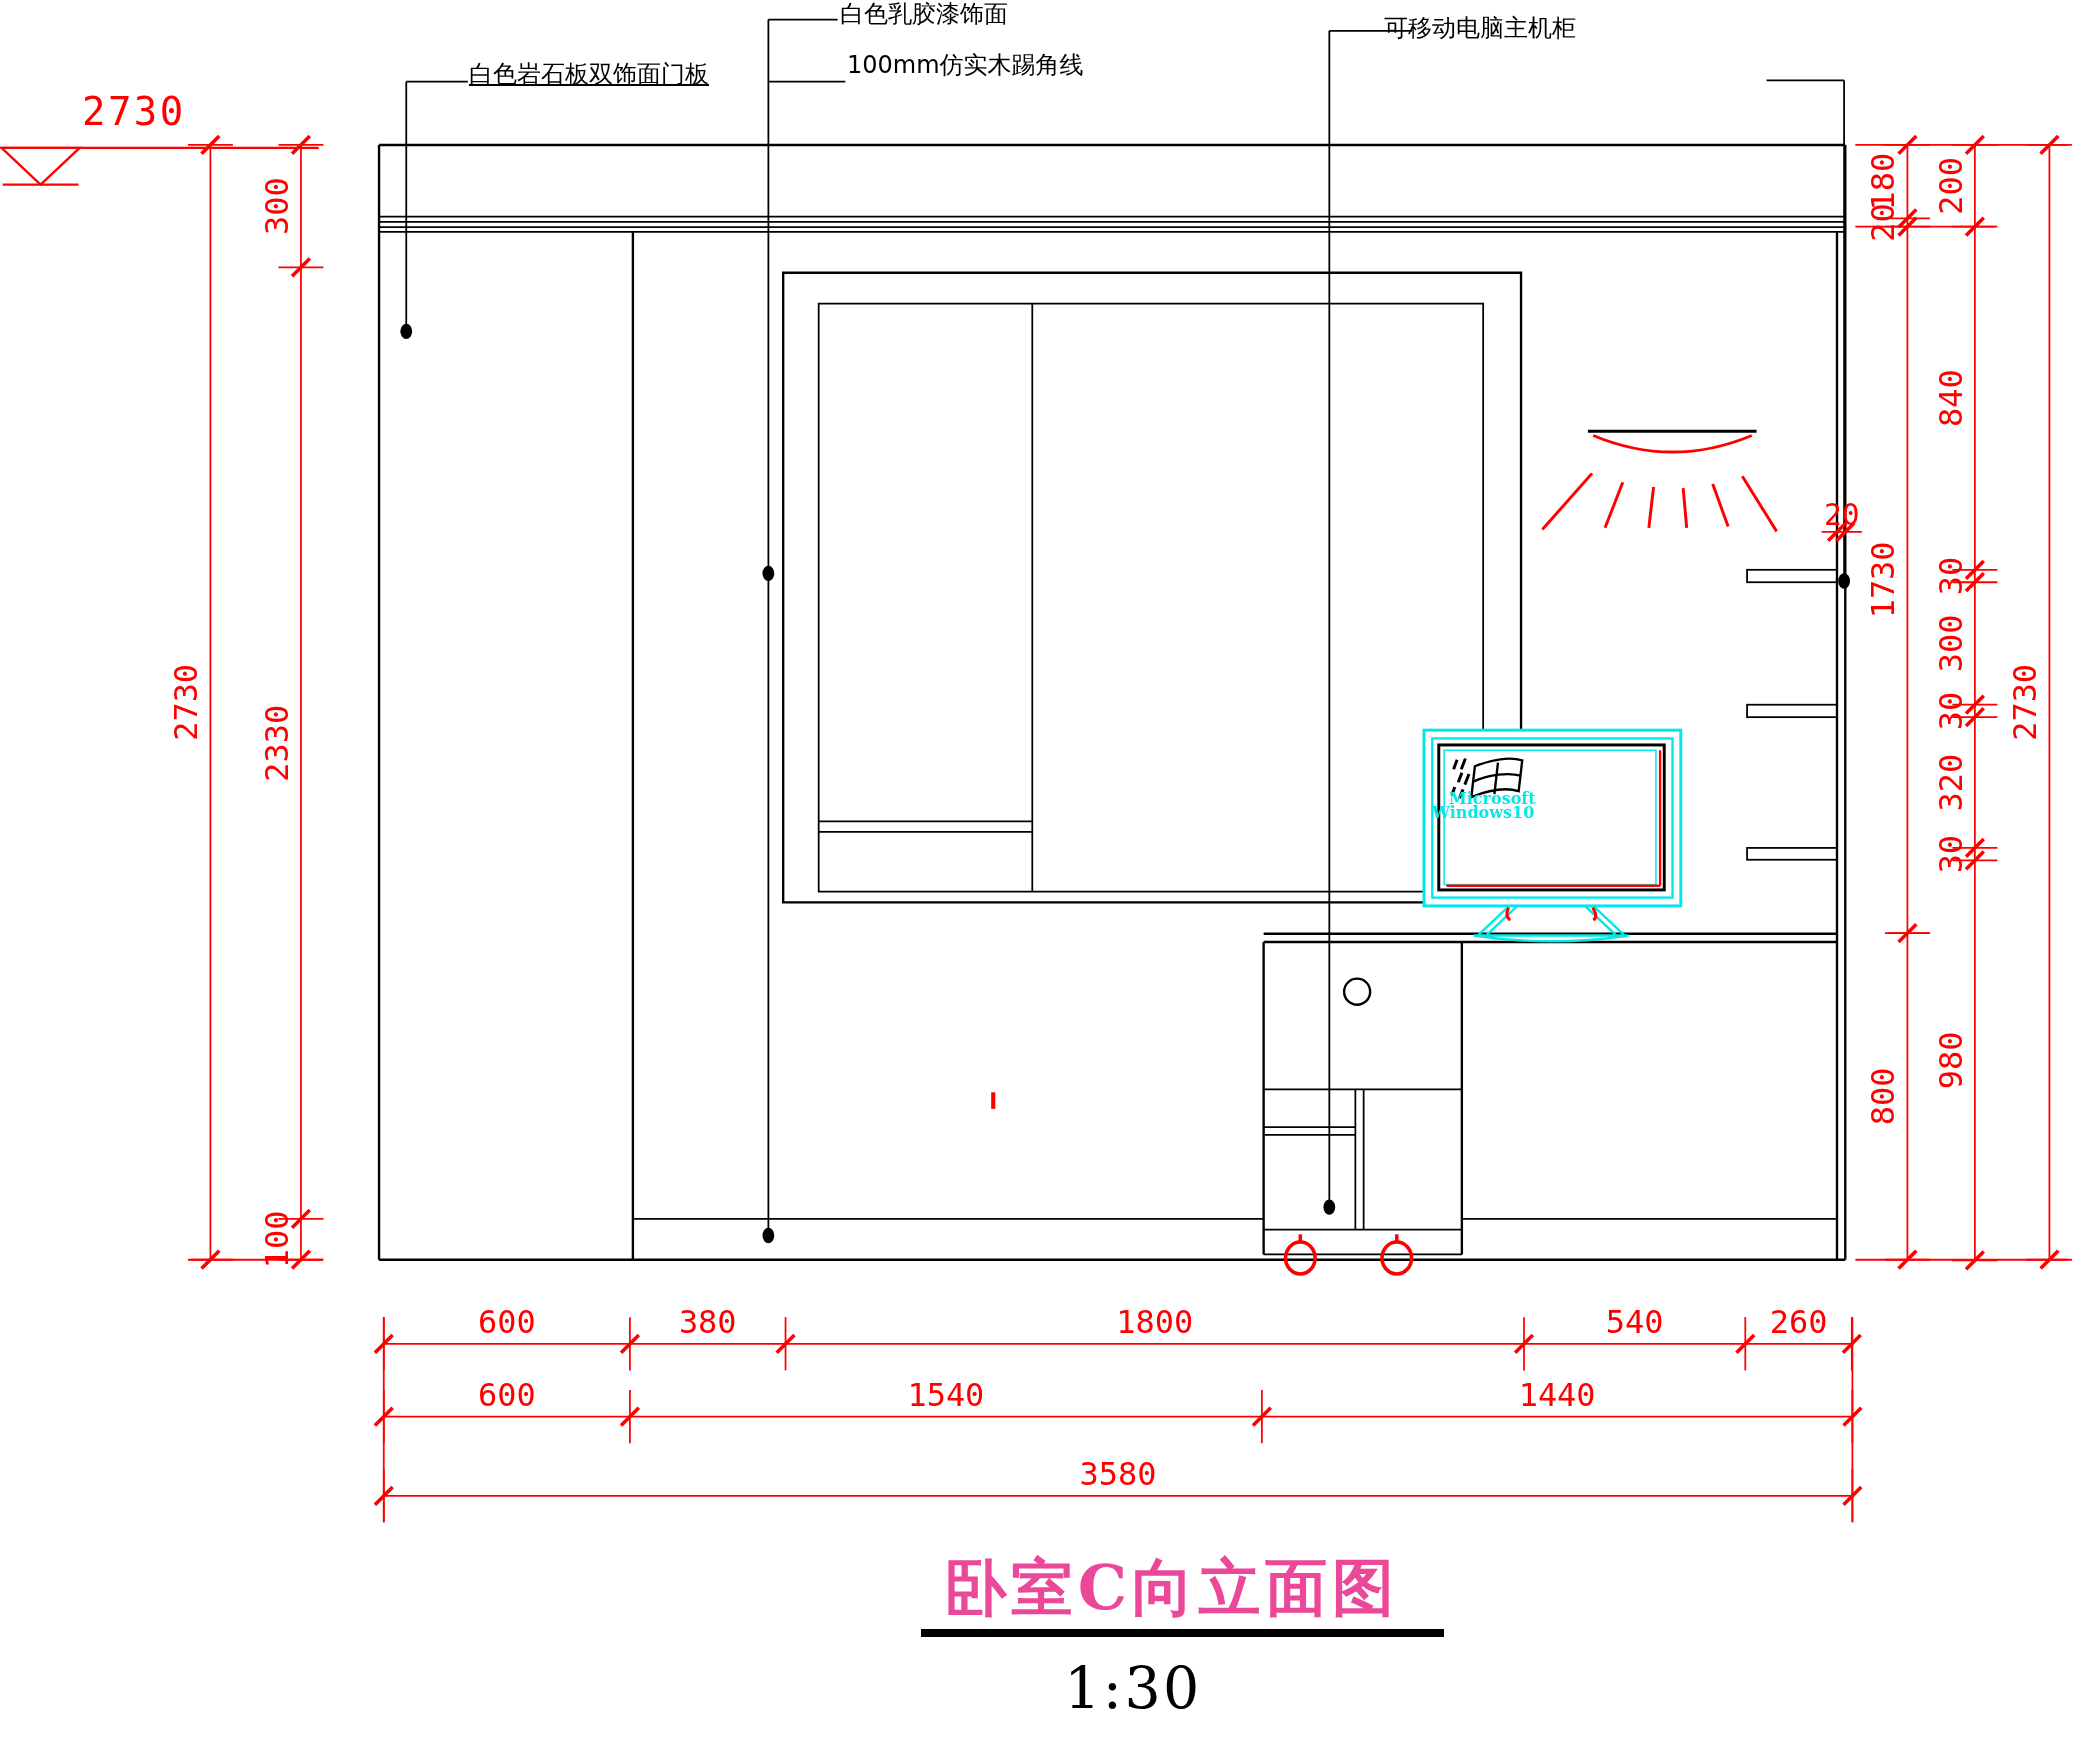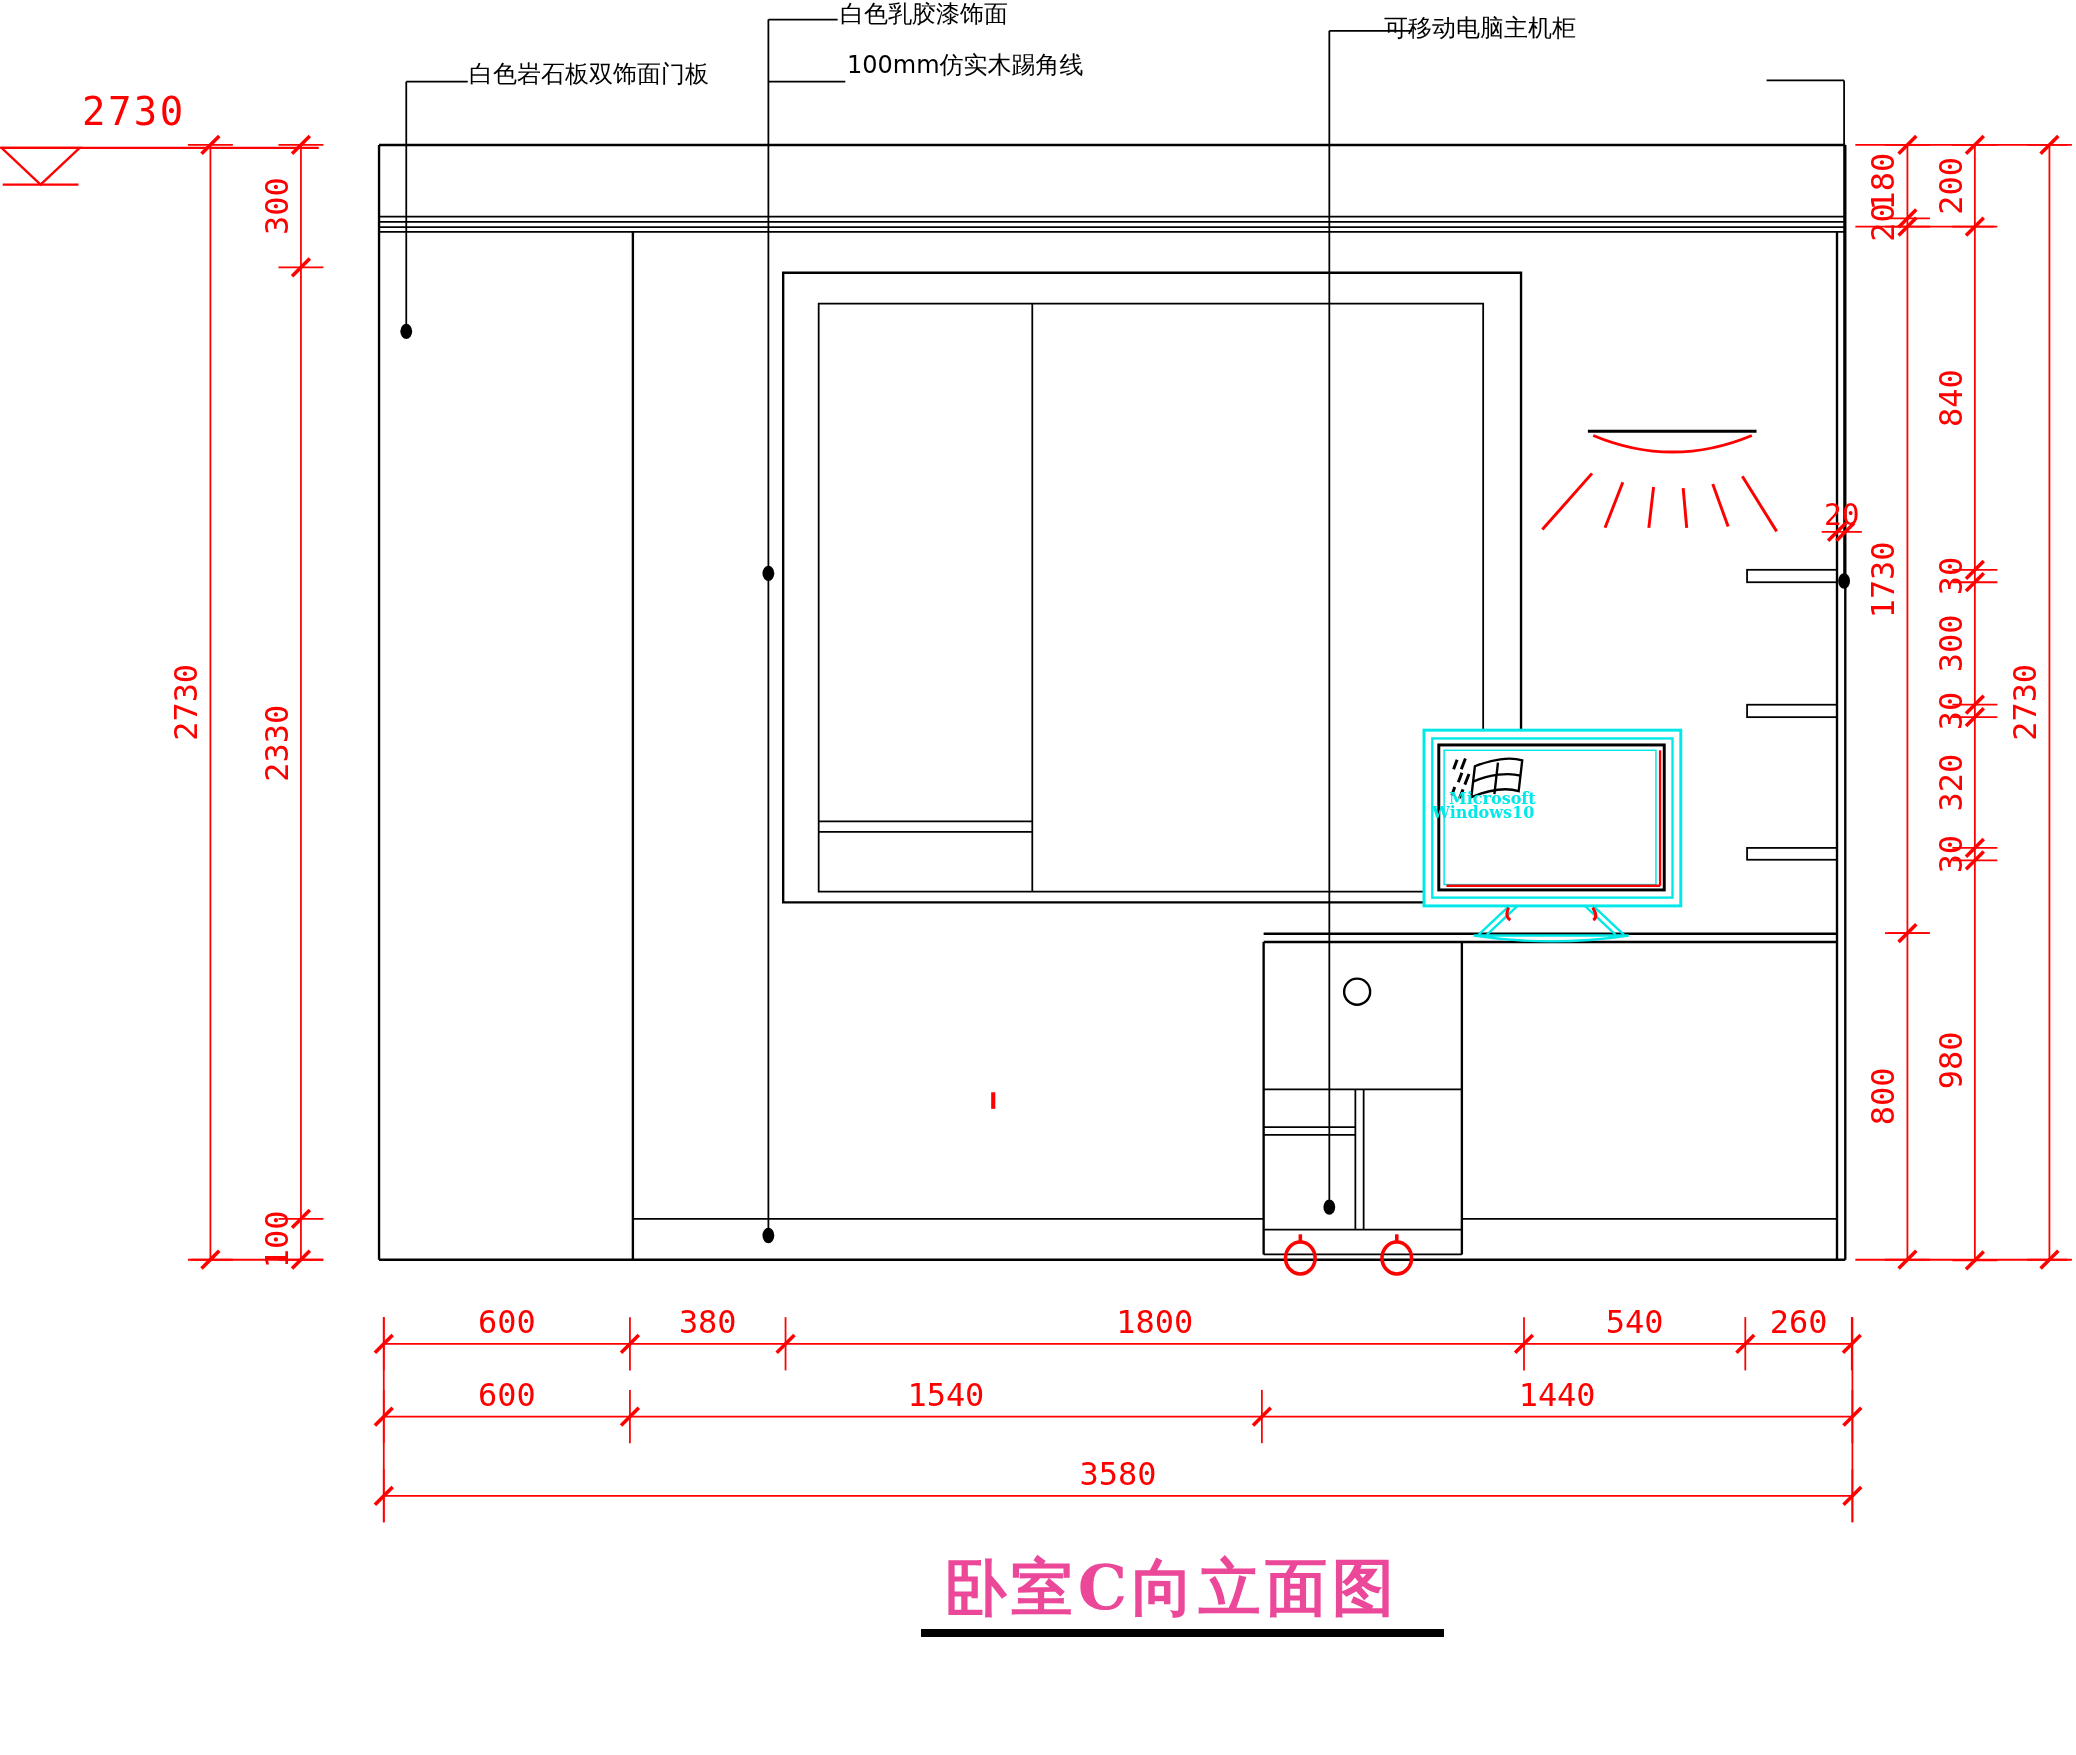--- a/index.html
+++ b/index.html
@@ -207,26 +207,27 @@
       <line x1="648" y1="2483" x2="648" y2="2573" stroke="#FF0000" stroke-width="3"></line>
       <line x1="3115" y1="2543" x2="3145" y2="2513" stroke="#FF0000" stroke-width="6"></line>
       <line x1="3130" y1="2483" x2="3130" y2="2573" stroke="#FF0000" stroke-width="3"></line>
       <text x="1889" y="2510" font-size="54" fill="#FF0000" font-family="&quot;DejaVu Sans Mono&quot;,monospace" text-anchor="middle">3580</text>
       <text x="3112" y="888" font-size="50" fill="#FF0000" font-family="&quot;DejaVu Sans Mono&quot;,monospace" text-anchor="middle">20</text>
       <line x1="3078" y1="899" x2="3146" y2="899" stroke="#FF0000" stroke-width="3"></line>
       <line x1="3089" y1="914" x2="3119" y2="884" stroke="#FF0000" stroke-width="6"></line>
       <line x1="3103" y1="914" x2="3133" y2="884" stroke="#FF0000" stroke-width="6"></line>
     </svg>
 
-  <div class="ann" style="left:469px;top:61px;">白色岩石板双饰面门板</div>
+  <div class="ann" style="left:469px;top:61px;text-decoration:underline;">白色岩石板双饰面门板</div>
   <div class="ann" style="left:840px;top:1.2px;">白色乳胶漆饰面</div>
   <div class="ann" style="left:847px;top:52px;">100mm仿实木踢角线</div>
   <div class="ann" style="left:1384px;top:15px;">可移动电脑主机柜</div>
 
   <div class="elev">2730</div>
 
   <div class="montxt" style="left:1449px;top:789px;">Microsoft</div>
   <div class="montxt" style="left:1432px;top:803px;">Windows10</div>
 
   <div class="title">卧室C向立面图</div>
   <div class="title-underline"></div>
+  <div class="scaletxt">1:30</div>
 </div>
 
 
 </body></html>

